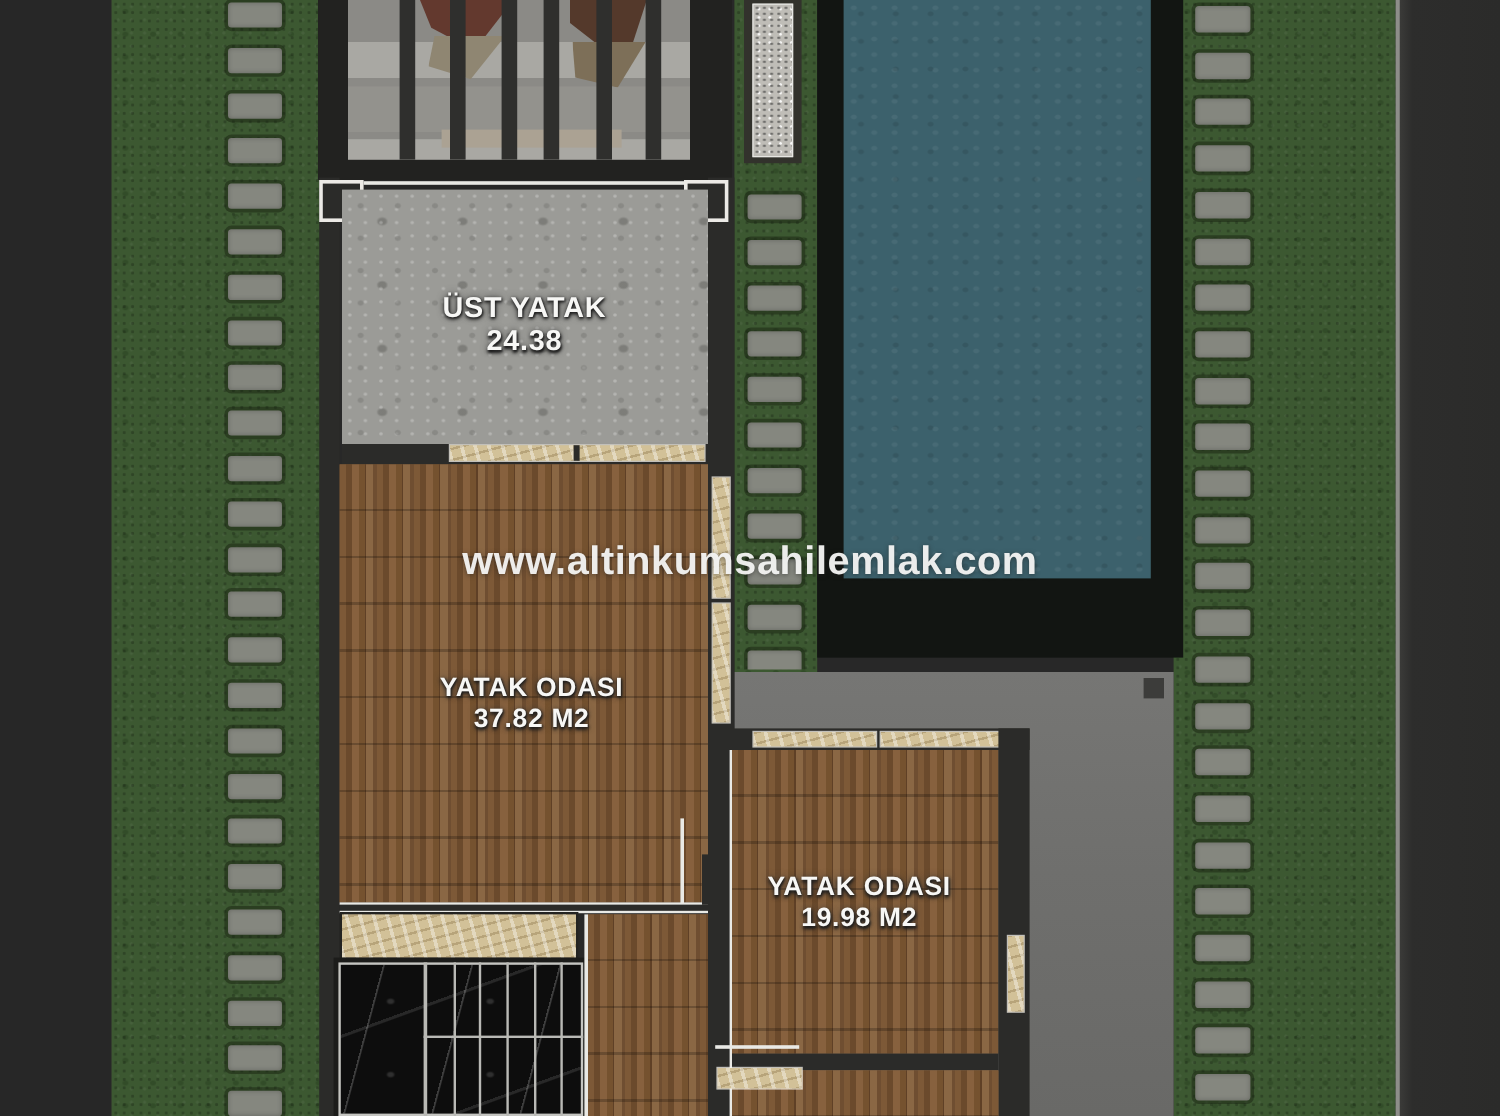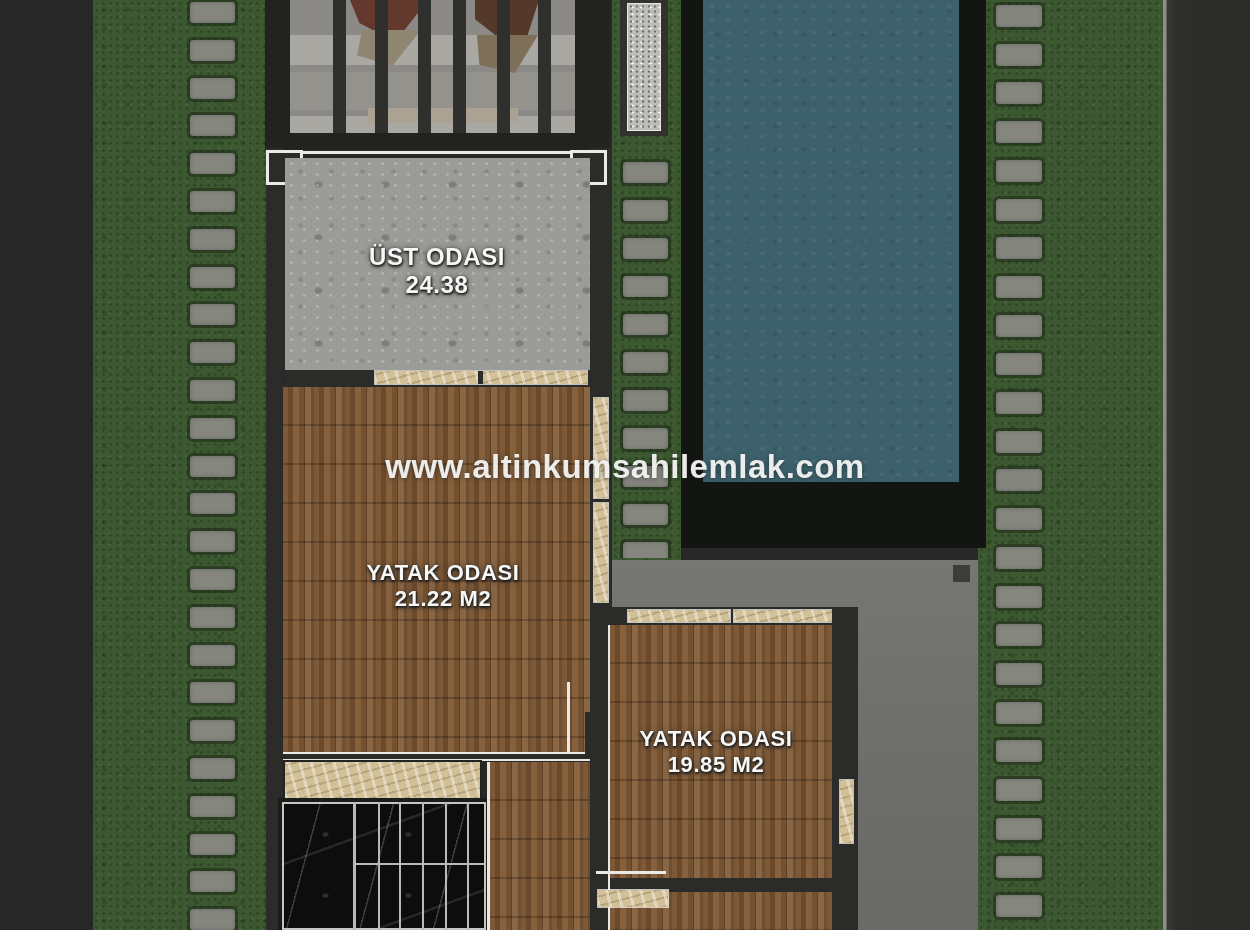--- a/index.html
+++ b/index.html
@@ -260,25 +260,25 @@
 <div class="abs wood" style="left:610px;top:625px;width:222px;height:253px;"></div>
 <div class="abs white-line" style="left:608px;top:625px;width:2px;height:305px;"></div>
 <div class="abs wall" style="left:832px;top:607px;width:26px;height:323px;"></div>
 <div class="abs marble-sill" style="left:840px;top:780px;width:13px;height:63px;"></div>
 <div class="abs wall" style="left:610px;top:878px;width:222px;height:14px;"></div>
 <div class="abs white-line" style="left:596px;top:871px;width:70px;height:3px;"></div>
 <div class="abs wood" style="left:610px;top:892px;width:222px;height:38px;"></div>
 <div class="abs marble-sill" style="left:598px;top:890px;width:70px;height:17px;"></div>
 
 <div class="room-label label-lg" style="left:437px;top:243px;">
-  <div>ÜST ODASI</div>
+  <div>ÜST YATAK</div>
   <div>24.38</div>
 </div>
 <div class="room-label label-md" style="left:443px;top:560px;">
   <div>YATAK ODASI</div>
-  <div>21.22 M2</div>
+  <div>37.82 M2</div>
 </div>
 <div class="room-label label-md" style="left:716px;top:726px;">
   <div>YATAK ODASI</div>
-  <div>19.85 M2</div>
+  <div>19.98 M2</div>
 </div>
 
 <div class="watermark">www.altinkumsahilemlak.com</div>
 
 </body></html>

